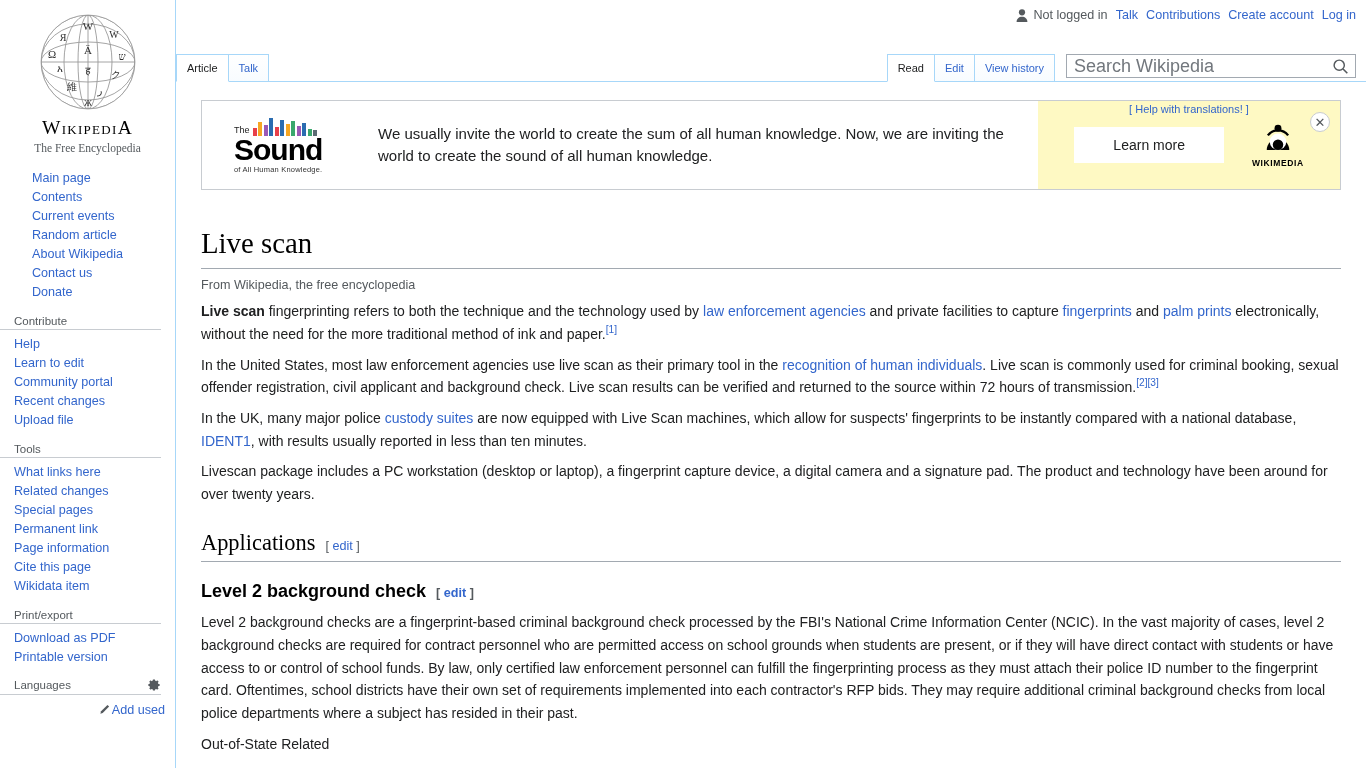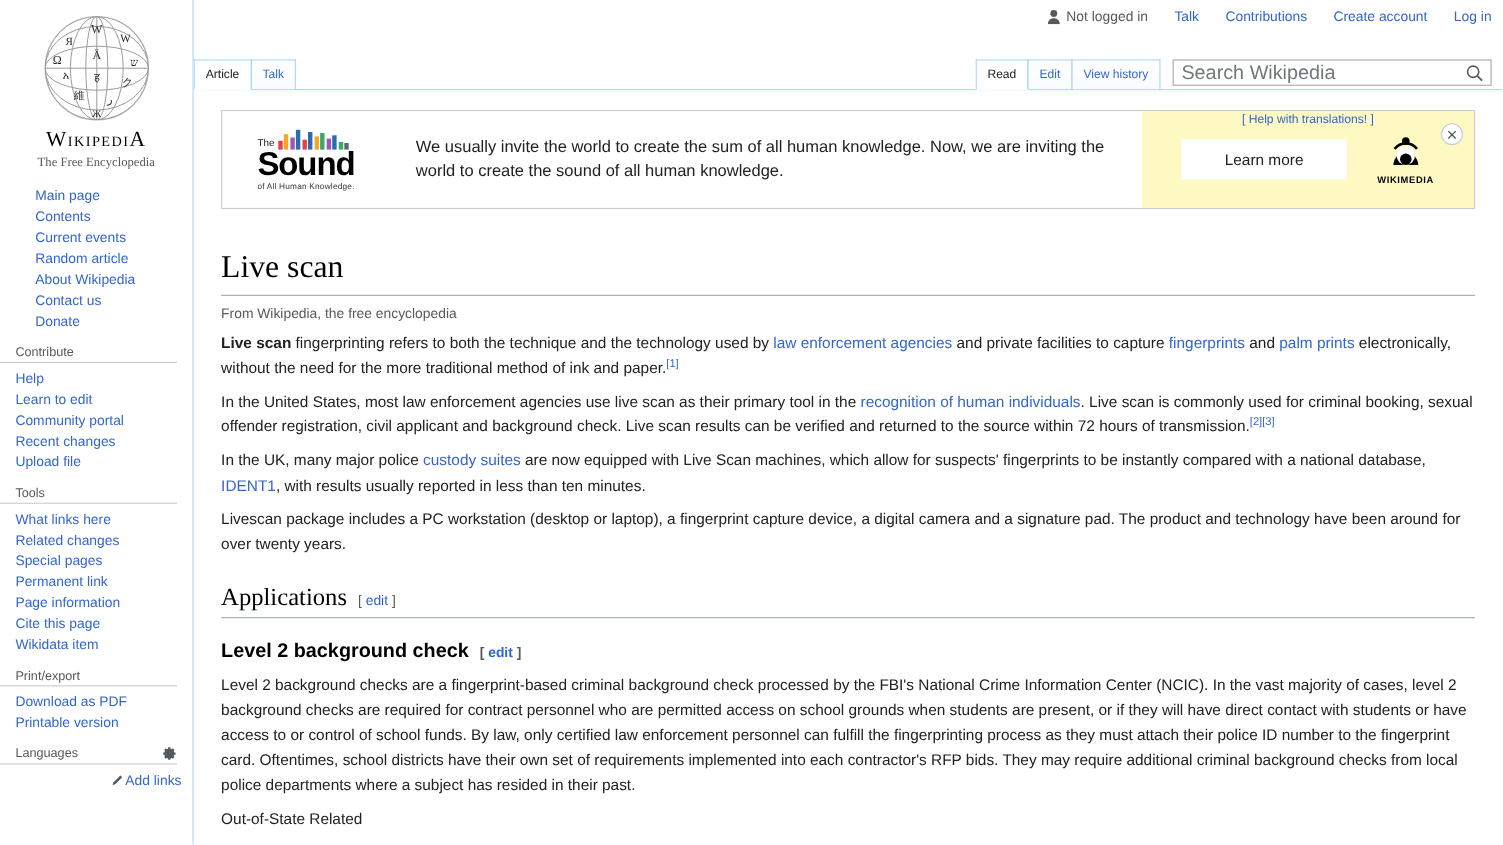--- a/index.html
+++ b/index.html
@@ -51,21 +51,21 @@
   .lang-heading-row .portal-heading {
     border: none; margin: 0; padding: 0; flex: 1;
   }
   .gear-icon { width: 14px; height: 14px; }
   .add-links-row { text-align: right; padding-right: 10px; margin-top: 6px; }
   .add-links-row a { font-size: 12.6px; color: #3366cc; }
 
   
   #personal-bar {
     position: absolute; right: 10px; top: 8px;
-    display: flex; align-items: center; gap: 24px;
+    display: flex; align-items: center; gap: 8px;
     font-size: 12.6px;
   }
   #personal-bar .not-logged {
     color: #54595d; display: flex; align-items: center; gap: 5px;
   }
   #personal-bar a { color: #3366cc; }
 
   
   #tabs-row {
     position: absolute; left: 176px; top: 42px; right: 0; height: 40px;
@@ -283,21 +283,21 @@
     <div class="lang-heading-row">
       <div class="portal-heading">Languages</div>
       <svg class="gear-icon" viewBox="0 0 20 20">
         <path fill="#54595d" d="M10 6.2A3.8 3.8 0 1 0 10 13.8 3.8 3.8 0 1 0 10 6.2zm0 5.8a2 2 0 1 1 0-4 2 2 0 0 1 0 4z"></path>
         <path fill="#54595d" d="M18 8.6h-1.7a6.6 6.6 0 0 0-.8-1.9l1.2-1.2-2.2-2.2-1.2 1.2a6.6 6.6 0 0 0-1.9-.8V2h-3v1.7a6.6 6.6 0 0 0-1.9.8L5.3 3.3 3.1 5.5l1.2 1.2a6.6 6.6 0 0 0-.8 1.9H2v3h1.5c.2.7.4 1.3.8 1.9l-1.2 1.2 2.2 2.2 1.2-1.2c.6.4 1.2.6 1.9.8V18h3v-1.5c.7-.2 1.3-.4 1.9-.8l1.2 1.2 2.2-2.2-1.2-1.2c.4-.6.6-1.2.8-1.9H18z"></path>
       </svg>
     </div>
     <div class="add-links-row">
       <a href="#"><svg style="vertical-align:-1px;margin-right:2px;" width="11" height="11" viewBox="0 0 16 16">
             <path fill="#54595d" d="M12.3 1.3 14.7 3.7 5.4 13 2 14l1-3.4z"></path>
-          </svg><span>Add links</span></a>
+          </svg><span>Add used</span></a>
     </div>
   </div>
 
   <div id="tabs-row">
     <div class="tabs-baseline"></div>
     <div id="left-tabs">
       <div class="vtab selected">
           <span>Article</span>
         </div>
       <div class="vtab">

